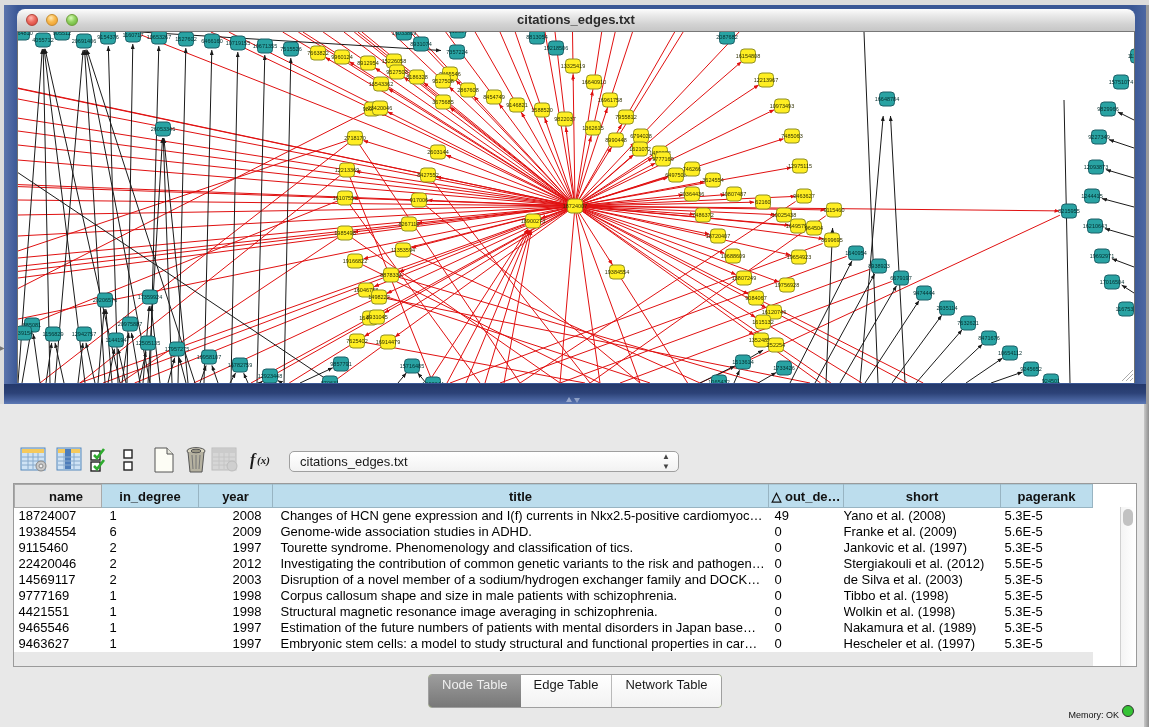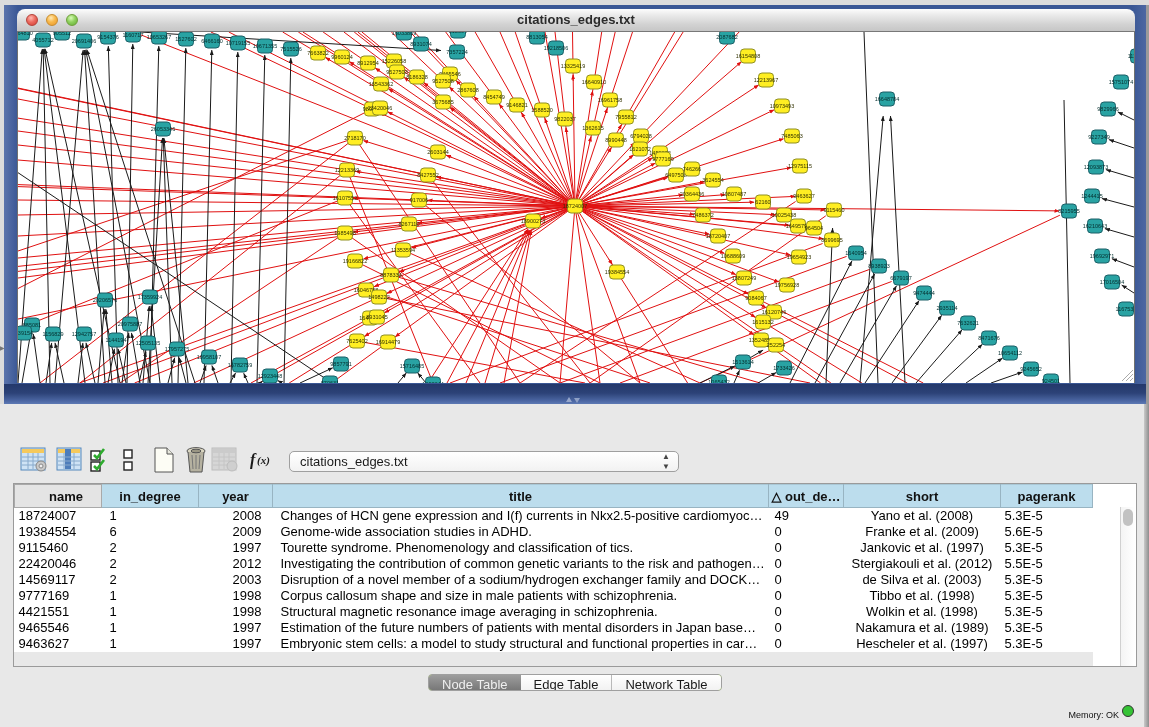--- a/index.html
+++ b/index.html
@@ -23,26 +23,26 @@
 #combo{position:absolute;left:289px;top:451px;z-index:5;width:390px;height:21px;background:linear-gradient(#ffffff,#f2f2f2);border:1px solid #9f9f9f;border-radius:5px;font-size:13px;color:#1a1a1a;line-height:19px;padding-left:10px}
 #combo .arr{position:absolute;right:8px;top:0px;font-size:8px;color:#444;line-height:10px;text-align:center}
 #tbl{position:absolute;left:14px;top:484px;width:1079px;border-collapse:collapse;table-layout:fixed;font-size:13px;background:#fff}
 #tbl th{background:#bcdded;border:1px solid #98b4c2;border-top:1px solid #aac8d6;font-weight:bold;font-size:13px;color:#111;height:23px;padding:0;overflow:hidden;white-space:nowrap}
 #tbl th.c0{background:#e4e4e4;border-color:#a9a9a9;text-indent:16px}
 #tbl td{height:16px;padding:0 0 0 4px;font-size:13px;color:#000;white-space:nowrap;overflow:hidden;border:none}
 #tbl td.c1{padding-left:8px}
 #tbl td.c2{padding-left:34px}
 #tbl td.c3{padding-left:8px}
 #tbl td.c4{padding-left:6px}
-#tbl td.c5{text-align:center;padding:0}
+#tbl td.c5{padding:0}
 #tbl td.c6{padding-left:4px}
 #tblborder{position:absolute;left:13px;top:483px;width:1124px;height:184px;background:transparent;border:1px solid #9a9a9a;pointer-events:none}
 #vsb{position:absolute;left:1120px;top:507px;width:15px;height:159px;background:linear-gradient(90deg,#f4f4f4,#ffffff);border-left:1px solid #d0d0d0}
 #vsb .thumb{position:absolute;left:2px;top:2px;width:10px;height:17px;border-radius:5px;background:#c2c2c2}
-#tabs{position:absolute;left:428px;top:674px;height:17px;display:flex;border:1px solid #9f9f9f;border-radius:4px;overflow:hidden;background:#bef264}
+#tabs{position:absolute;left:428px;top:674px;height:34px;display:flex;border:1px solid #9f9f9f;border-radius:4px;overflow:hidden;background:#bef264}
 .tab{font-size:13px;line-height:19px;padding:0 13px;color:#1a1a1a;background:linear-gradient(#ffffff,#f2f2f2);border-right:1px solid #b9b9b9}
 .tab.sel{background:linear-gradient(#9d9d9d,#787878);color:#efefef;border-right:none}
 .tab:last-child{border-right:none}
 #mem{position:absolute;right:30px;top:710px;font-size:9px;color:#111}
 #memdot{position:absolute;right:15px;top:705px;width:12px;height:12px;border-radius:50%;background:#35c335;border:1px solid #333}
 #grip{position:absolute;left:1103px;top:337px;width:13px;height:13px}
 </style></head>
 <body>
 <div id="desktop"></div>
 <div id="shadow"></div>

